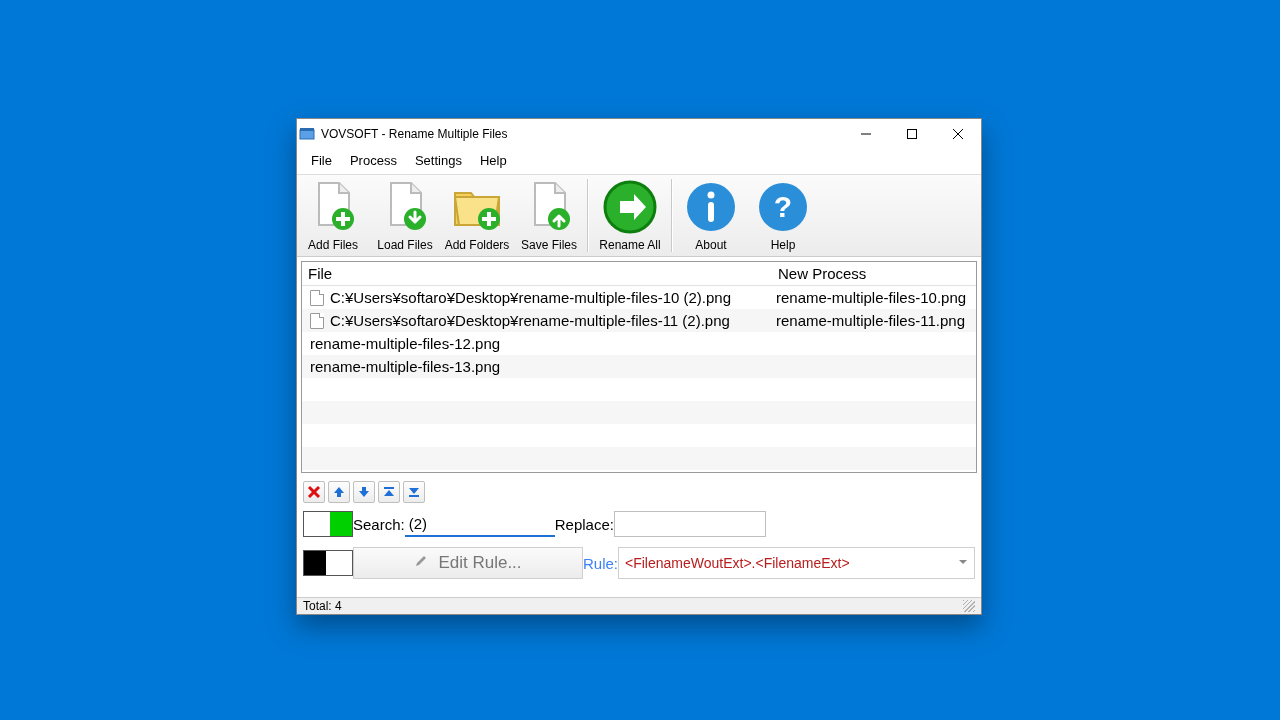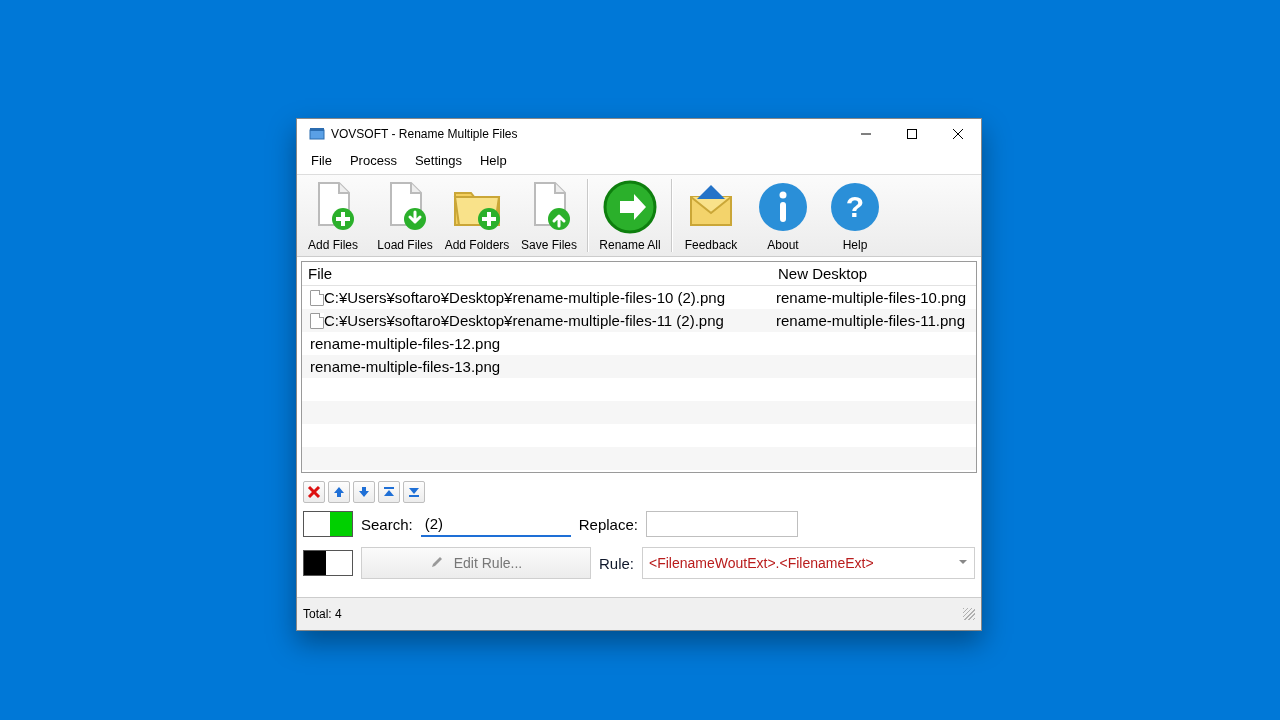--- a/index.html
+++ b/index.html
@@ -1,55 +1,55 @@
 <!DOCTYPE html>
 <html><head>
 <meta charset="utf-8">
 <style>
 html,body{margin:0;padding:0;width:1280px;height:720px;background:#0078d7;font-family:"Segoe UI","Meiryo",Arial,sans-serif;font-size:12px;color:#000;overflow:hidden}
 .window{position:absolute;left:296px;top:118px;width:684px;background:#fff;border:1px solid #888;box-shadow:0 12px 26px rgba(0,0,0,.35)}
-.titlebar{height:30px;display:flex;align-items:center;padding-left:12px;background:#fff}
+.titlebar{height:30px;display:flex;align-items:center;padding-left:2px;background:#fff}
 .title-icon{width:16px;height:16px;margin-right:6px}
 .title-text{flex:1;font-size:12px}
 .win-btns{display:flex}
 .win-btn{width:46px;height:30px;display:flex;align-items:center;justify-content:center}
 .win-btn svg{width:10px;height:10px}
 .menubar{display:flex;gap:2px;padding:2px 6px 4px 6px;font-size:13px}
 .menuitem{padding:2px 8px}
 .toolbar{display:flex;align-items:flex-start;border-top:1px solid #ddd;border-bottom:1px solid #ccc;background:linear-gradient(#fbfbfb,#ececec)}
 .tb-btn{width:72px;padding:4px 0 4px 0;text-align:center;font-size:12px}
 .tb-btn .ic{display:inline-block;width:56px;height:56px}
 .sep{width:0;border-left:1px solid #c9c9c9;border-right:1px solid #fff;align-self:stretch;margin:4px 2px}
 .list{margin:4px;border:1px solid #9a9a9a;background:#fff;height:210px;overflow:hidden}
 .list-head{display:flex;font-size:15px;border-bottom:1px solid #e2e2e2}
 .list-head .col{padding:3px 6px}
 .colfile{width:458px}
 .colnew{flex:1}
 .rows{font-size:15px}
 .row{display:flex;height:23px;align-items:center}
 .row.striped{background:#f6f6f6}
-.row .c1{width:458px;padding-left:8px;display:flex;align-items:center;gap:0;white-space:nowrap}
+.row .c1{width:458px;padding-left:8px;display:flex;align-items:center;gap:6px;white-space:nowrap}
 .row .c2{flex:1;padding-left:8px;white-space:nowrap}
 .file-ic{width:12px;height:14px;border:1px solid #9a9a9a;border-radius:1px;position:relative;background:#fff}
 .file-ic:before{content:"";position:absolute;right:-1px;top:-1px;width:4px;height:4px;background:#fff;border-left:1px solid #9a9a9a;border-bottom:1px solid #9a9a9a}
 .bottom{padding:4px 6px 8px 6px}
 .arrow-row{display:flex;gap:3px;margin-bottom:8px}
 .ab{width:20px;height:20px;border:1px solid #bfbfbf;border-radius:2px;background:linear-gradient(#fdfdfd,#ececec);display:flex;align-items:center;justify-content:center}
-.srrow{display:flex;align-items:center;gap:8px;margin-bottom:10px}
+.srrow{display:flex;align-items:center;margin-bottom:10px}
 .toggle{width:48px;height:24px;border:1px solid #555}
 .tog-on{background:linear-gradient(90deg,#fff 0 55%,#00d000 55% 100%)}
 .tog-off{background:linear-gradient(90deg,#000 0 45%,#fff 45% 100%)}
 .lbl{font-size:15px}
 .uinput{width:142px;height:24px;border:none;border-bottom:2px solid #1e6fd6;font-size:15px;padding:0 4px;outline:none}
 .rinput{width:142px;height:24px;border:1px solid #bfbfbf;font-size:15px;padding:0 4px;outline:none}
-.editbtn{display:flex;align-items:center;justify-content:center;width:228px;height:30px;border:1px solid #cfcfcf;background:linear-gradient(#fbfbfb,#ececec);color:#777;font-size:14px;gap:10px}
+.editbtn{display:flex;align-items:center;justify-content:center;width:228px;height:30px;border:1px solid #cfcfcf;background:linear-gradient(#fbfbfb,#ececec);color:#777;font-size:17px;gap:10px}
 .ruleinput{flex:1;height:30px;border:1px solid #cfcfcf;font-size:14px;color:#b91c1c;padding:0 22px 0 6px;background:#fff;outline:none}
 .ruledrop{position:relative}
 .ruledrop:after{content:"";position:absolute;right:8px;top:13px;border:4px solid transparent;border-top-color:#888}
-.status{border-top:1px solid #ccc;background:#f0f0f0;font-size:12px;padding:9px 6px;display:flex;justify-content:space-between;align-items:center}
+.status{border-top:1px solid #ccc;background:#f0f0f0;font-size:12px;padding:1px 6px;display:flex;justify-content:space-between;align-items:center}
 .grip{width:12px;height:12px;background:repeating-linear-gradient(135deg,#b0b0b0 0 1px,transparent 1px 3px)}
 </style>
 </head>
 <body>
 
 <div class="window">
 
   <div class="titlebar">
     <span class="title-icon">
       <svg viewBox="0 0 16 16">
@@ -128,47 +128,39 @@
     <div style="width:78px" class="tb-btn">
       <span class="ic"><svg viewBox="0 0 56 56">
             <circle cx="28" cy="28" r="25" fill="#2bb02b" stroke="#0e7f0e" stroke-width="3"></circle>
             <path d="M18 22h14v-7l12 13-12 13v-7H18z" fill="#fff"></path>
           </svg></span>
       <div>Rename All</div>
     </div>
     <div class="sep"></div>
     <div class="tb-btn">
       <span class="ic"><svg viewBox="0 0 56 56">
-            <rect x="8" y="18" width="40" height="28" fill="#f3d36b" stroke="#caa637" stroke-width="2"></rect>
-            <path d="M8 18l20 16 20-16" fill="#f9e28a" stroke="#caa637" stroke-width="2"></path>
-            <path d="M28 6l14 14H14z" fill="#2473c8"></path>
-          </svg></span>
-      <div>Feedback</div>
-    </div>
-    <div class="tb-btn">
-      <span class="ic"><svg viewBox="0 0 56 56">
             <circle cx="28" cy="28" r="24" fill="#2a8fd8"></circle>
             <circle cx="28" cy="16" r="3.5" fill="#fff"></circle>
             <rect x="25" y="23" width="6" height="20" rx="3" fill="#fff"></rect>
           </svg></span>
       <div>About</div>
     </div>
     <div class="tb-btn">
       <span class="ic"><svg viewBox="0 0 56 56">
             <circle cx="28" cy="28" r="24" fill="#2a8fd8"></circle>
             <text x="28" y="38" text-anchor="middle" font-size="30" font-weight="bold" fill="#fff" font-family="Arial">?</text>
           </svg></span>
       <div>Help</div>
     </div>
   </div>
 
   <div class="list">
     <div class="list-head">
       <div class="col colfile">File</div>
-      <div class="col colnew">New Desktop</div>
+      <div class="col colnew">New Process</div>
     </div>
     <div class="rows" id="rows">
         <div class="row">
           <div class="c1">
             <span class="file-ic"></span>
             <span>C:¥Users¥softaro¥Desktop¥rename-multiple-files-10 (2).png</span>
           </div>
           <div class="c2">rename-multiple-files-10.png</div>
         </div>
         <div class="row striped">
@@ -246,21 +238,21 @@
     </div>
 
     <div class="srrow">
       <div class="toggle tog-off"></div>
       <div class="editbtn">
         <span><svg width="14" height="14" viewBox="0 0 14 14">
               <path d="M2 12l1-3 7-7 2 2-7 7z" fill="#999"></path>
             </svg></span>
         <span>Edit Rule...</span>
       </div>
-      <span class="lbl" style="color:#0f172a">Rule:</span>
+      <span class="lbl" style="color:#3b82f6">Rule:</span>
       <div class="ruledrop" style="flex:1;display:flex">
         <input class="ruleinput" readonly="" value="&lt;FilenameWoutExt&gt;.&lt;FilenameExt&gt;" style="">
       </div>
     </div>
   </div>
 
   <div class="status">
     <span>Total: 4</span>
     <span class="grip"></span>
   </div>

